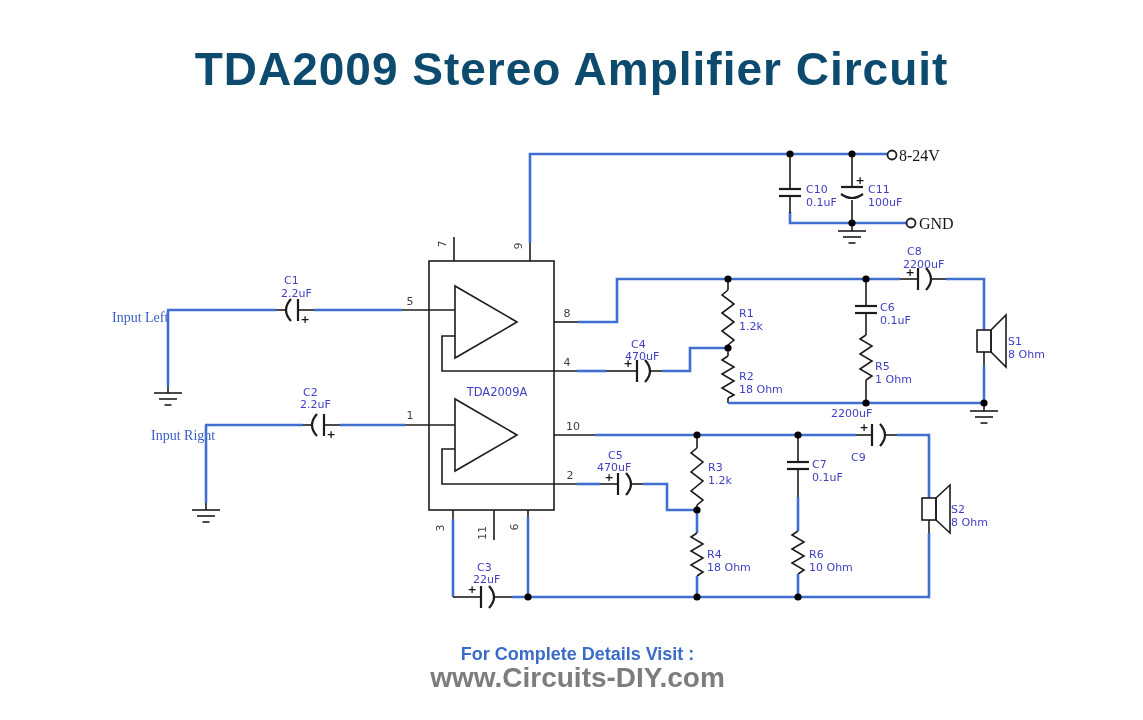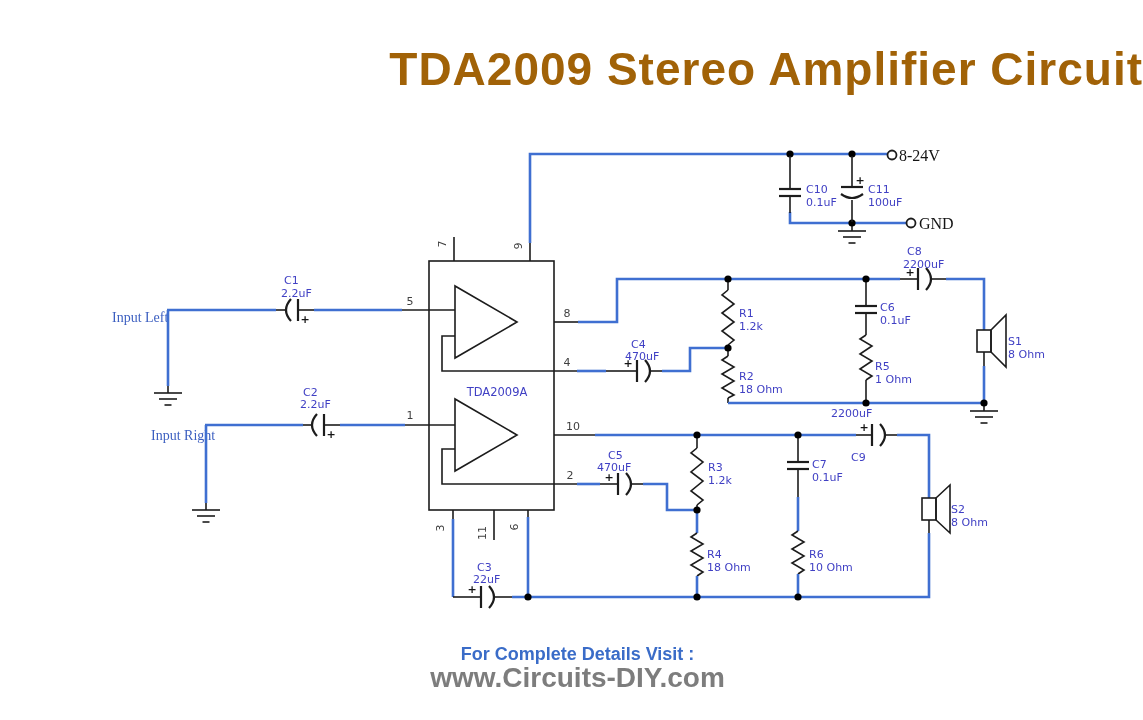--- a/index.html
+++ b/index.html
@@ -1,20 +1,20 @@
 <!DOCTYPE html>
 <html><head>
 <meta charset="utf-8">
 <style>
   html,body{margin:0;padding:0;background:#ffffff;}
   #stage{position:relative;width:1143px;height:720px;background:#ffffff;overflow:hidden;
          font-family:"DejaVu Sans",sans-serif;}
-  .title{position:absolute;top:42px;left:0;width:100%;text-align:right;
+  .title{position:absolute;top:42px;left:0;width:100%;text-align:center;
          font-family:"Liberation Sans",sans-serif;font-weight:bold;font-size:46px;
-         letter-spacing:1px;color:#a16207;}
+         letter-spacing:1px;color:#0c4a6e;}
   .footer1{position:absolute;top:644px;left:0;width:1155px;text-align:center;
            font-family:"Liberation Sans",sans-serif;font-weight:bold;font-size:18px;color:#3a6cc8;}
   .footer2{position:absolute;top:662px;left:0;width:1155px;text-align:center;
            font-family:"Liberation Sans",sans-serif;font-weight:bold;font-size:28px;color:#7d7d7d;}
   svg{position:absolute;top:0;left:0;}
   svg text{font-family:"DejaVu Sans",sans-serif;font-size:11px;fill:#4040c4;}
   text.pin{fill:#3f3f3f;font-size:11px;}
   text.term{font-family:"Liberation Serif",serif;font-size:16px;fill:#141414;}
   text.inp{font-family:"Liberation Serif",serif;font-size:14px;fill:#3c5fc0;}
   text.icname{font-size:11.5px;}

